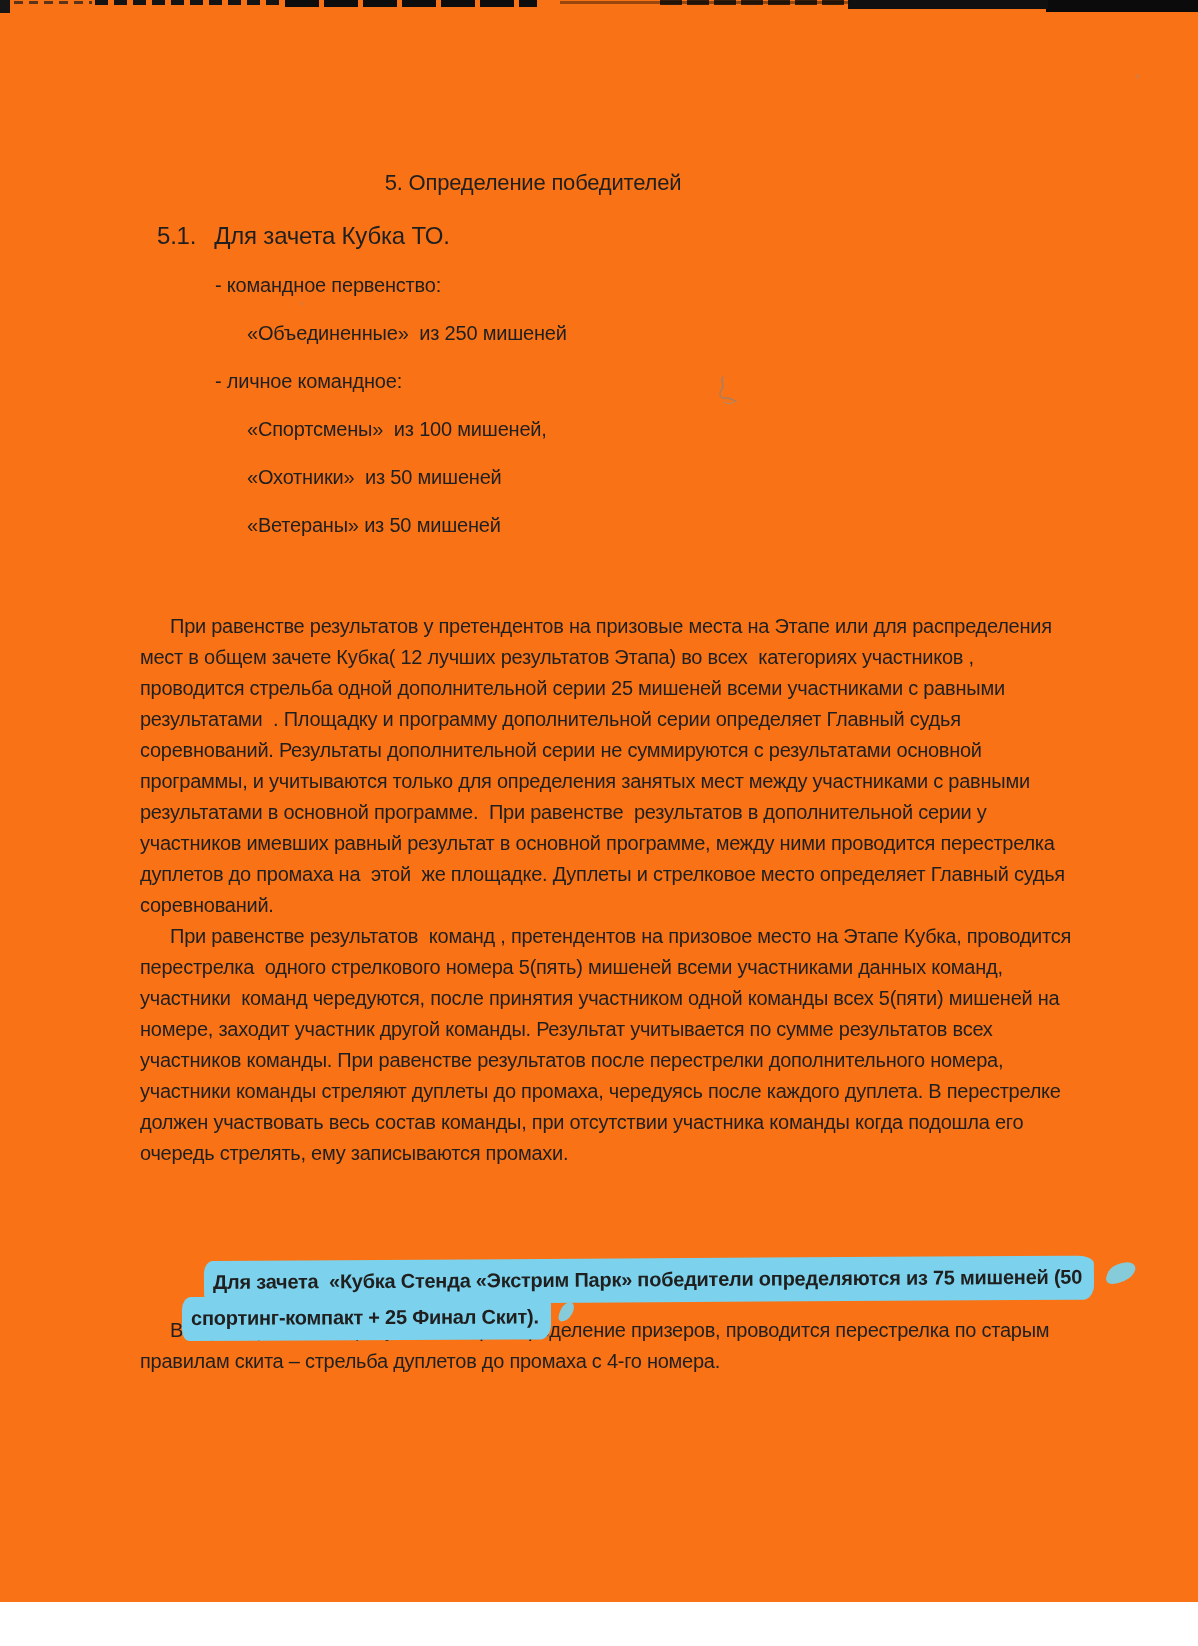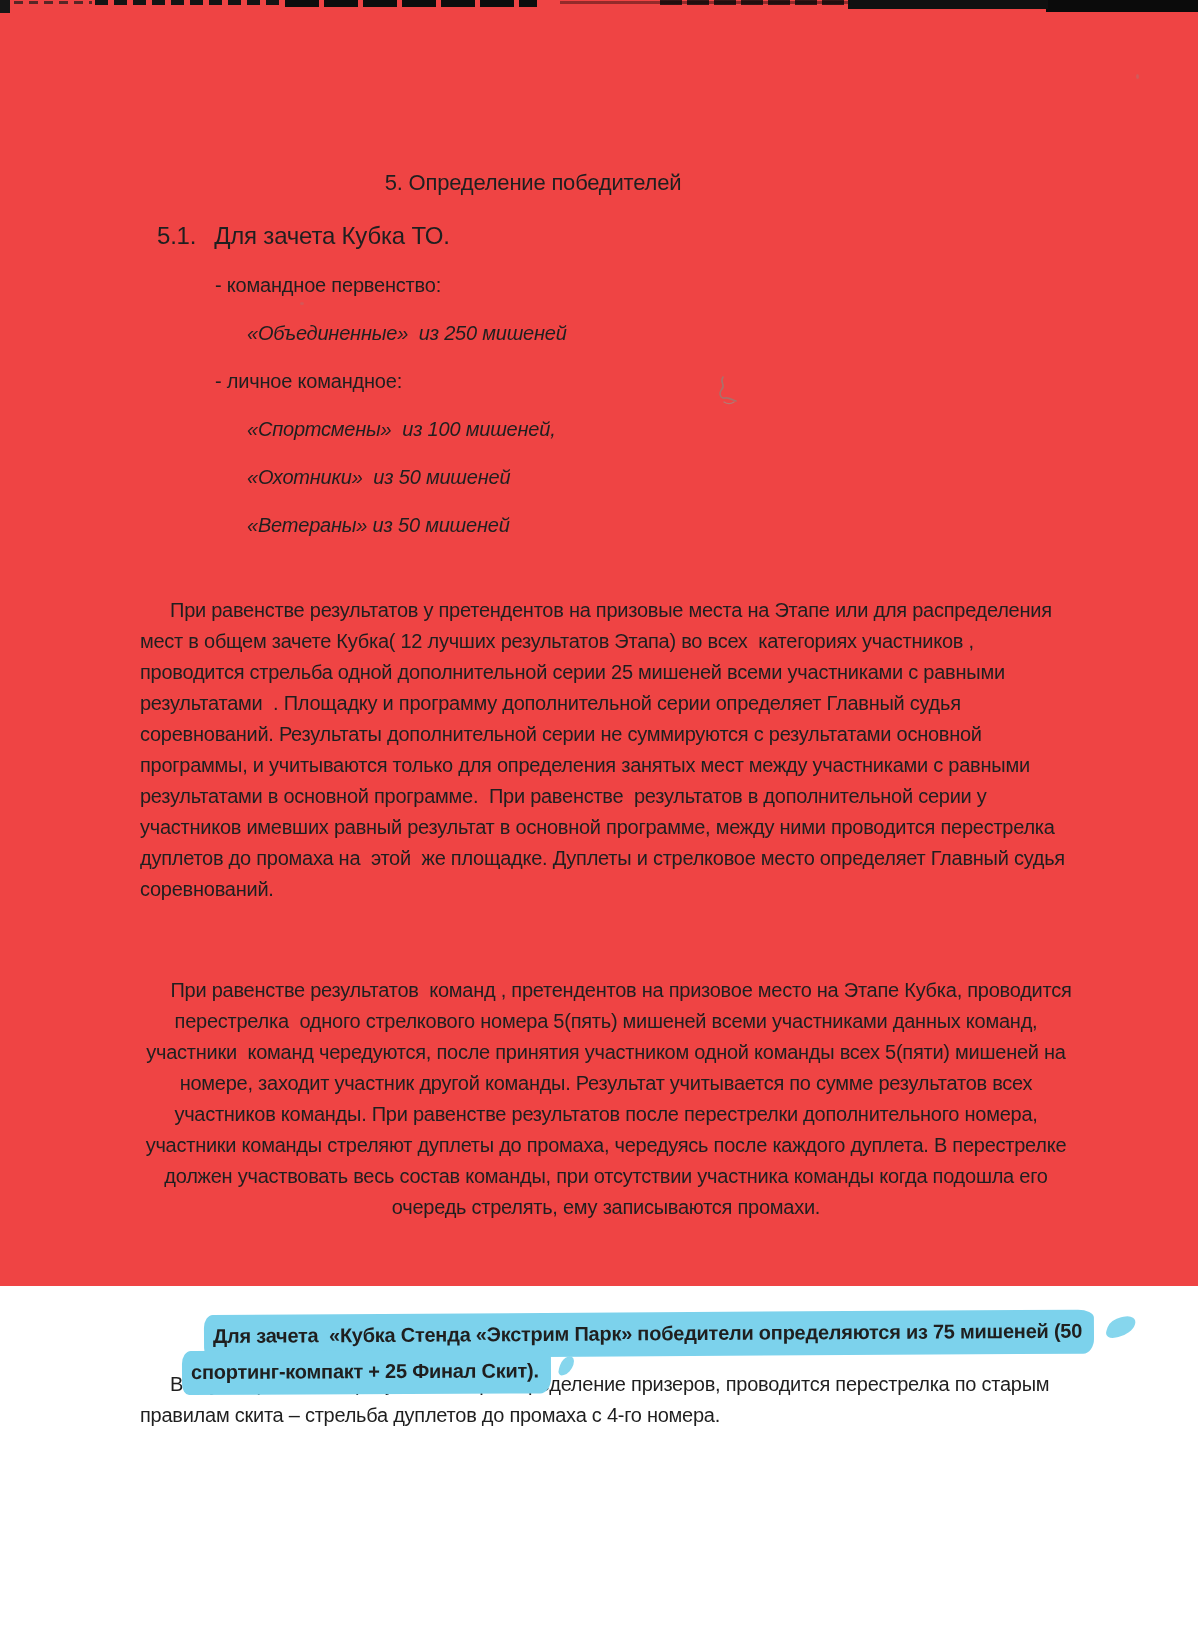--- a/index.html
+++ b/index.html
@@ -6,22 +6,22 @@
   body{
     width:1198px;height:1646px;
     background:#ffffff;
     font-family:"Liberation Sans","DejaVu Sans",sans-serif;
     color:#1f1f1f;
     position:relative;
     overflow:hidden;
   }
   .page{
     position:relative;
-    width:1198px;height:1286px;
-    background:#ef4444;
+    width:1198px;height:1602px;
+    background:#f97316;
   }
   
   .scan-top{
     position:absolute;top:0;left:0;width:1198px;height:16px;
     background:
       linear-gradient(#161616,#161616) 0px 0px / 10px 13px no-repeat,
       repeating-linear-gradient(90deg, rgba(25,25,25,.7) 0 9px, transparent 9px 15px) 14px 1px / 78px 3px no-repeat,
       repeating-linear-gradient(90deg, #141414 0 13px, transparent 13px 19px) 95px 0px / 190px 5px no-repeat,
       repeating-linear-gradient(90deg, #0d0d0d 0 34px, transparent 34px 39px) 285px 0px / 252px 7px no-repeat,
       linear-gradient(rgba(0,0,0,.38),rgba(0,0,0,.38)) 560px 1px / 288px 3px no-repeat,
@@ -50,30 +50,30 @@
     padding-left:17px;
     font-size:24px;line-height:27px;
     letter-spacing:-0.2px;
   }
   .section-line .num{margin-right:18px;}
   .standing{
     font-size:20px;line-height:27px;letter-spacing:-0.2px;
     white-space:pre;
   }
   .standing.lvl1{padding-left:75px;margin-top:21px;}
-  .standing.lvl2{padding-left:107px;margin-top:21px;font-style:italic;}
+  .standing.lvl2{padding-left:107px;margin-top:21px;}
   .standing.first{margin-top:23px;}
   .para{
     font-size:20px;line-height:31px;letter-spacing:-0.25px;
     text-indent:30px;
     white-space:pre-wrap;
     margin:0;
   }
-  .para.p1{margin-top:56px;}
-  .para.p2{margin-top:70px;text-align:center;}
+  .para.p1{margin-top:72px;}
+  .para.p2{}
   .para.p3{margin-top:18px;}
 
   
   .hl-block{margin-top:56px;font-weight:bold;}
   .hl-line{height:36px;line-height:36px;font-size:20px;letter-spacing:-0.25px;white-space:pre;}
   .hl-stroke{
     position:relative;
     display:inline-block;
     padding:3px 12px 5px 9px;
     border-radius:9px 16px 11px 7px / 13px 8px 15px 11px;

